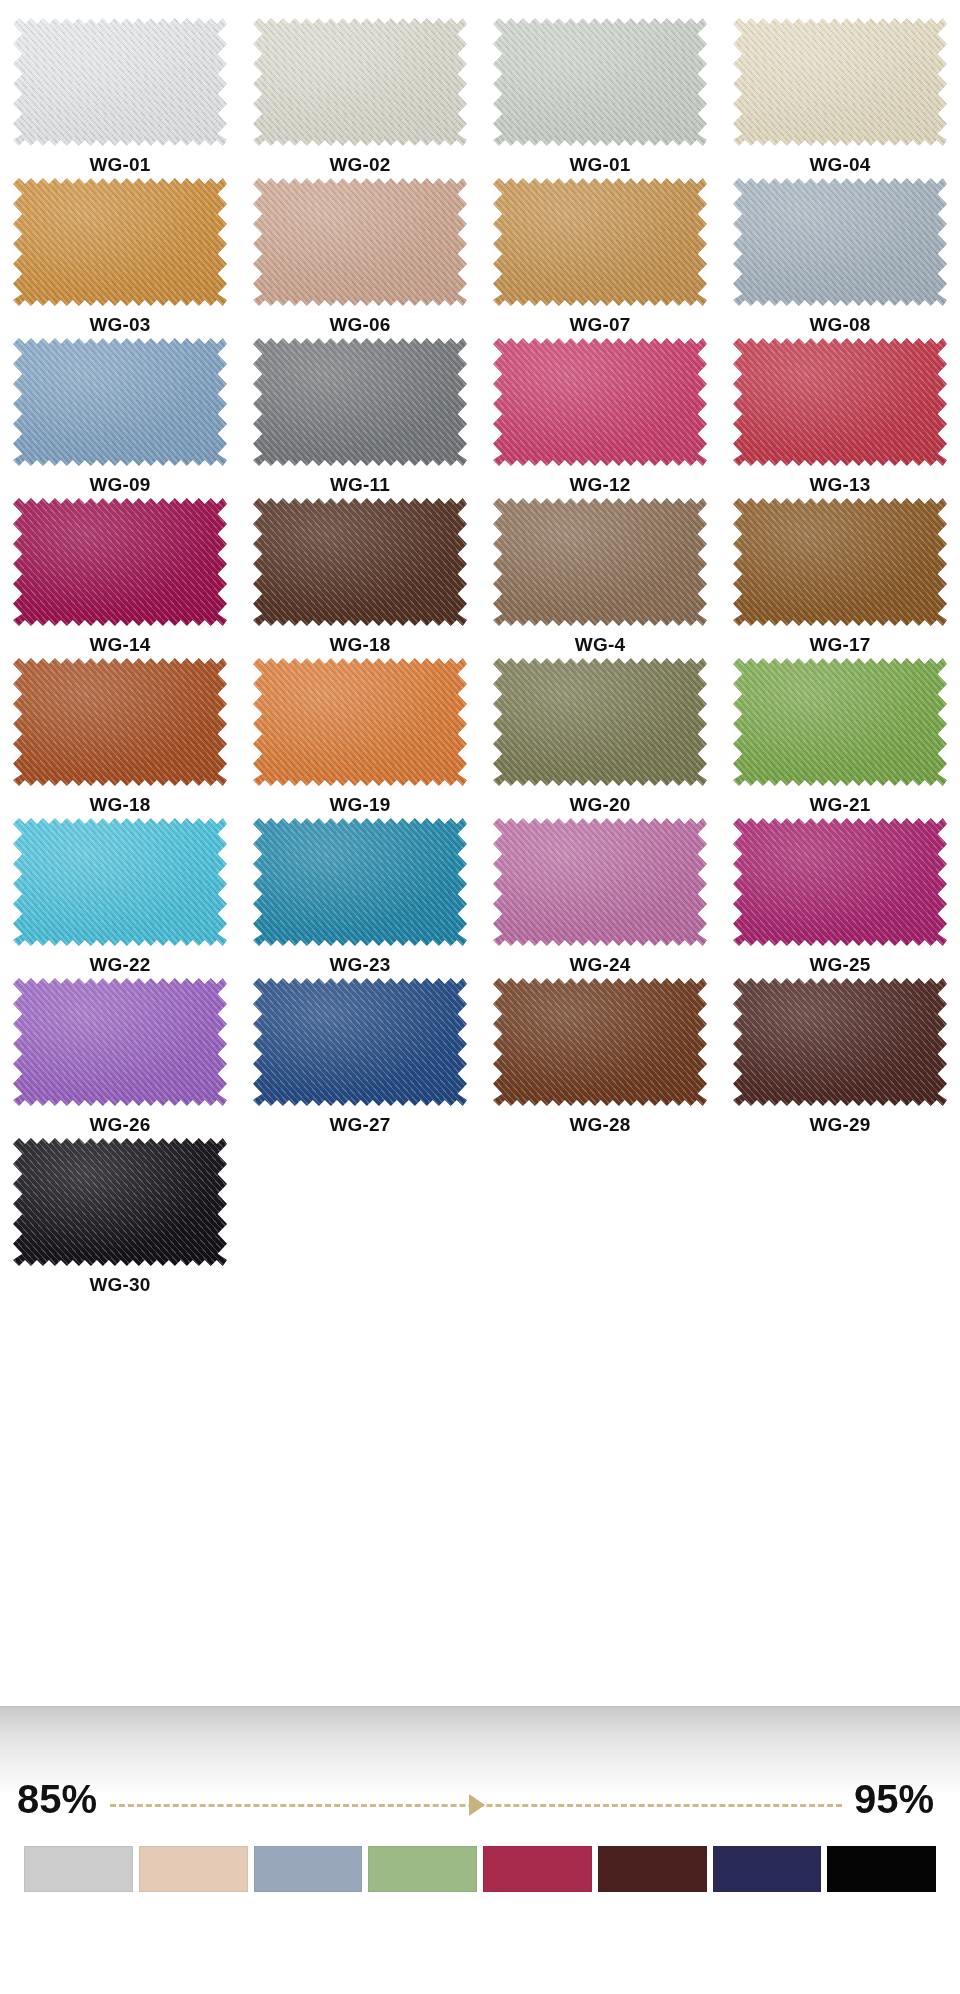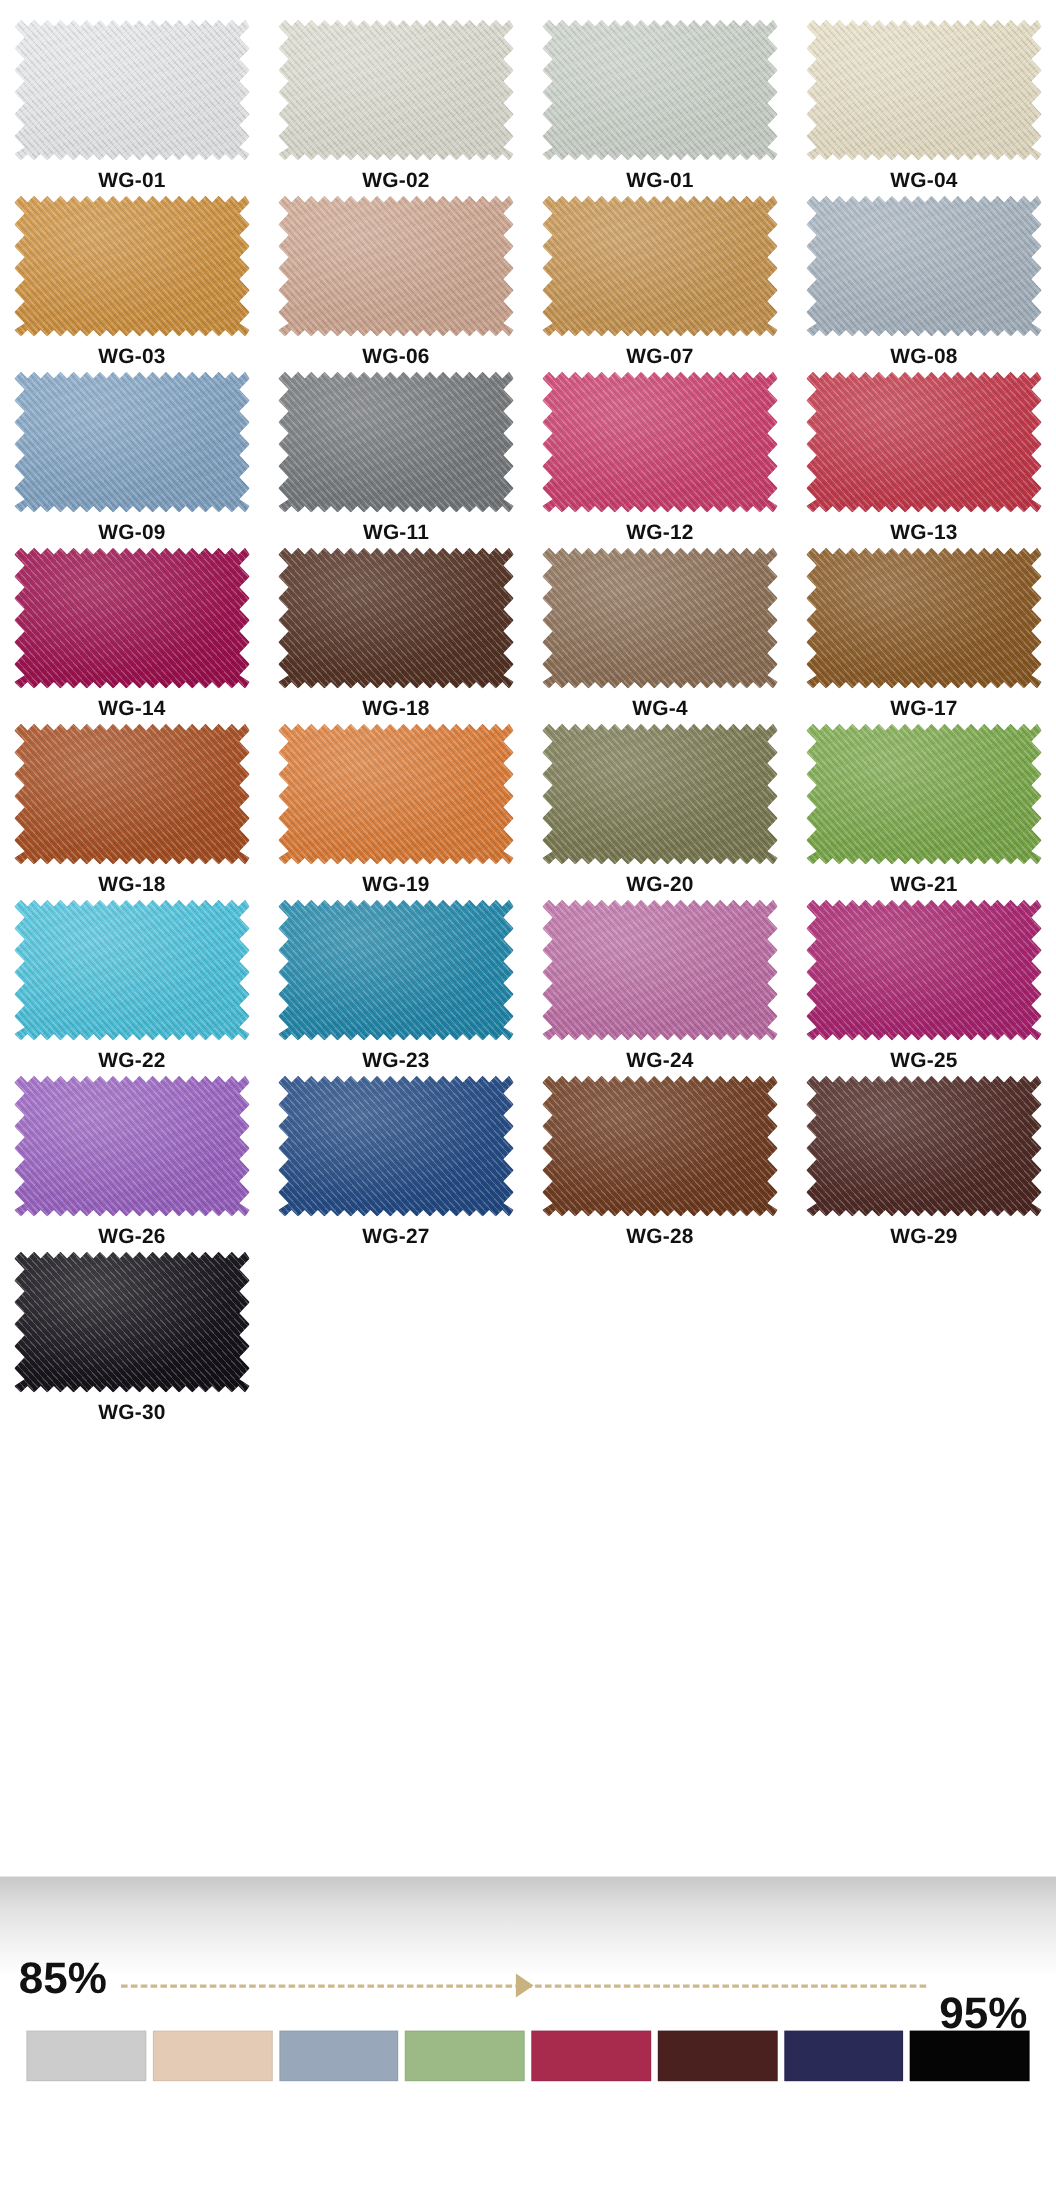--- a/index.html
+++ b/index.html
@@ -110,21 +110,21 @@
   .pct{
     position:absolute;
     top:0;
     font-size:40px;
     font-weight:bold;
     color:#111111;
     line-height:50px;
     font-family:"Liberation Sans","DejaVu Sans",sans-serif;
   }
   #pct-left{left:17px;}
-  #pct-right{right:26px;margin-top:32px;}
+  #pct-right{right:26px;}
   #pct-arrow{
     position:absolute;
     left:110px; right:118px; top:25px;
     height:12px;
   }
   #pct-arrow .dash{
     position:absolute;left:0;right:0;top:5px;height:0;
     border-top:3px dashed #cdb98a;
   }
   #pct-arrow .head{

